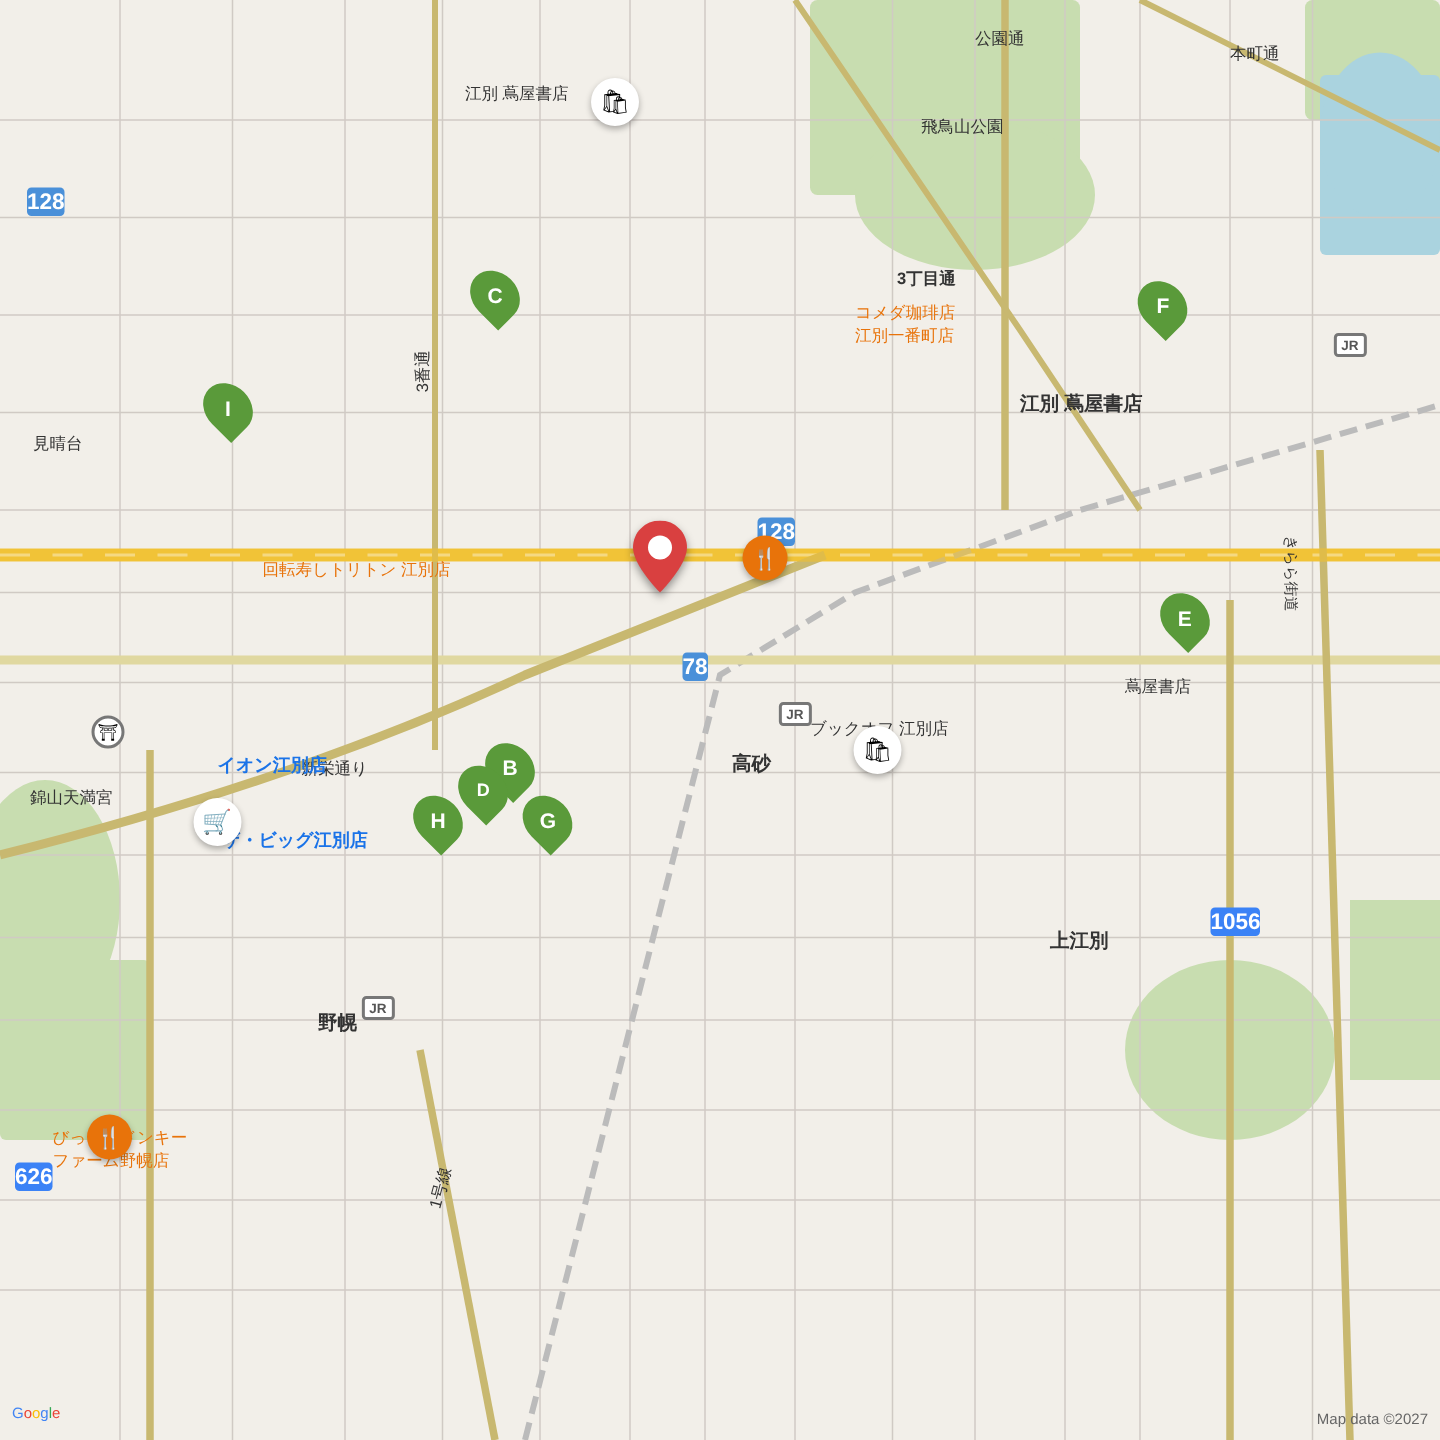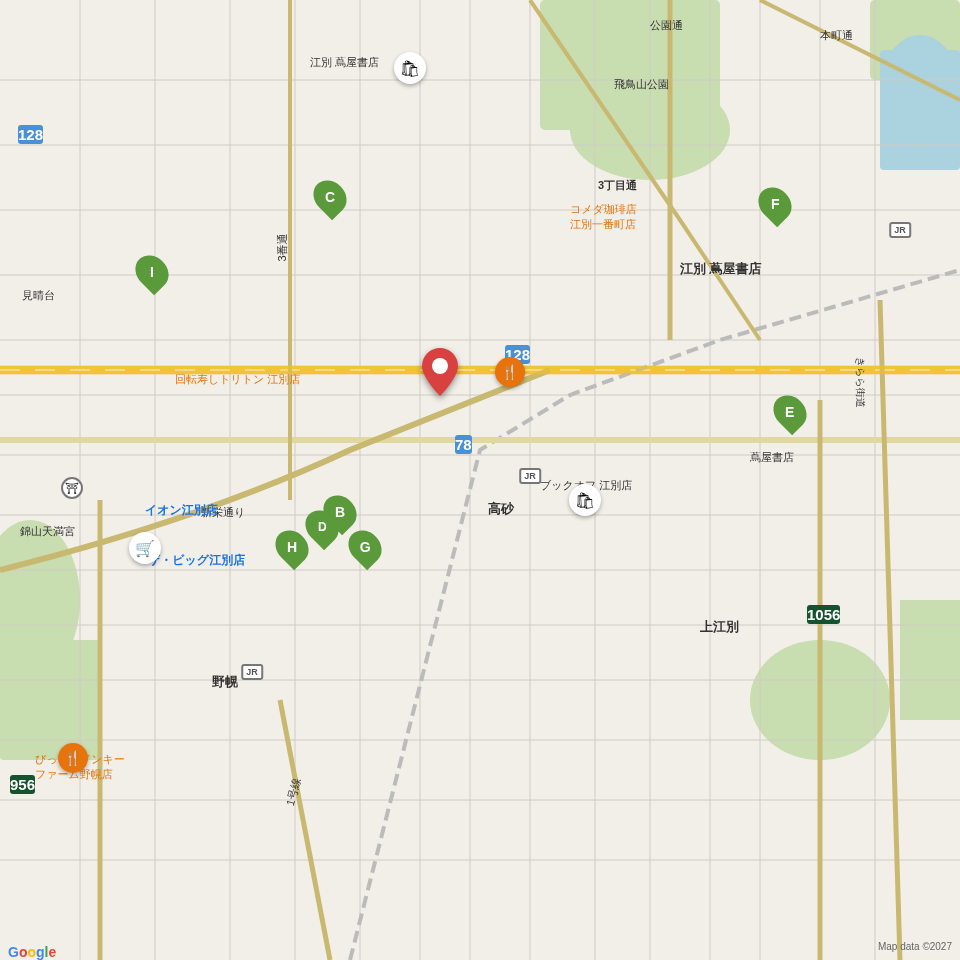--- a/index.html
+++ b/index.html
@@ -60,21 +60,21 @@
       background-color: #4a90d9;
       color: white;
       font-size: 15px;
       font-weight: bold;
       border-radius: 3px;
       padding: 1px 0;
       white-space: nowrap;
     }
 
     .road-badge-green {
-      background-color: #14532d;
+      background-color: #3b82f6;
     }
 
     
     .letter-marker {
       position: absolute;
       transform: translate(-50%, -100%);
     }
 
     .letter-marker-circle {
       width: 30px;
@@ -121,24 +121,24 @@
       align-items: center;
       justify-content: center;
       box-shadow: 0 2px 4px rgba(0,0,0,0.3);
       color: white;
       font-size: 14px;
     }
 
     
     .google-logo {
       position: absolute;
-      bottom: 0;
+      bottom: 12px;
       left: 8px;
-      font-size: 14px;
-      font-weight: bold;
+      font-size: 10px;
+      font-weight: normal;
       color: #555;
     }
 
     .google-logo span:nth-child(1) { color: #4285F4; }
     .google-logo span:nth-child(2) { color: #EA4335; }
     .google-logo span:nth-child(3) { color: #FBBC05; }
     .google-logo span:nth-child(4) { color: #4285F4; }
     .google-logo span:nth-child(5) { color: #34A853; }
     .google-logo span:nth-child(6) { color: #EA4335; }
 
@@ -264,21 +264,21 @@
     <line x1="290" y1="0" x2="290" y2="500" stroke="#c8b870" stroke-width="4"></line>
 
     <line x1="280" y1="700" x2="330" y2="960" stroke="#c8b870" stroke-width="5"></line>
 
     <line x1="0" y1="370" x2="960" y2="370" stroke="#f0c030" stroke-width="9" opacity="0.6"></line>
   </svg>
 
   <div class="road-badge" style="top:125px;left:18px;">128</div>
   <div class="road-badge" style="top:345px;left:505px;">128</div>
   <div class="road-badge" style="top:435px;left:455px;">78</div>
-  <div class="road-badge road-badge-green" style="top:775px;left:10px;">956</div>
+  <div class="road-badge road-badge-green" style="top:775px;left:10px;">626</div>
   <div class="road-badge road-badge-green" style="top:605px;left:807px;">1056</div>
 
   <div class="map-label map-label-bold" style="top:260px;left:680px;">江別 蔦屋書店</div>
 
   <div class="map-label" style="top:77px;left:590px;margin-left:24px;">飛鳥山公園</div>
 
   <div class="map-label" style="top:288px;left:22px;">見晴台</div>
 
   <div class="map-label" style="top:18px;left:650px;">公園通</div>
 

